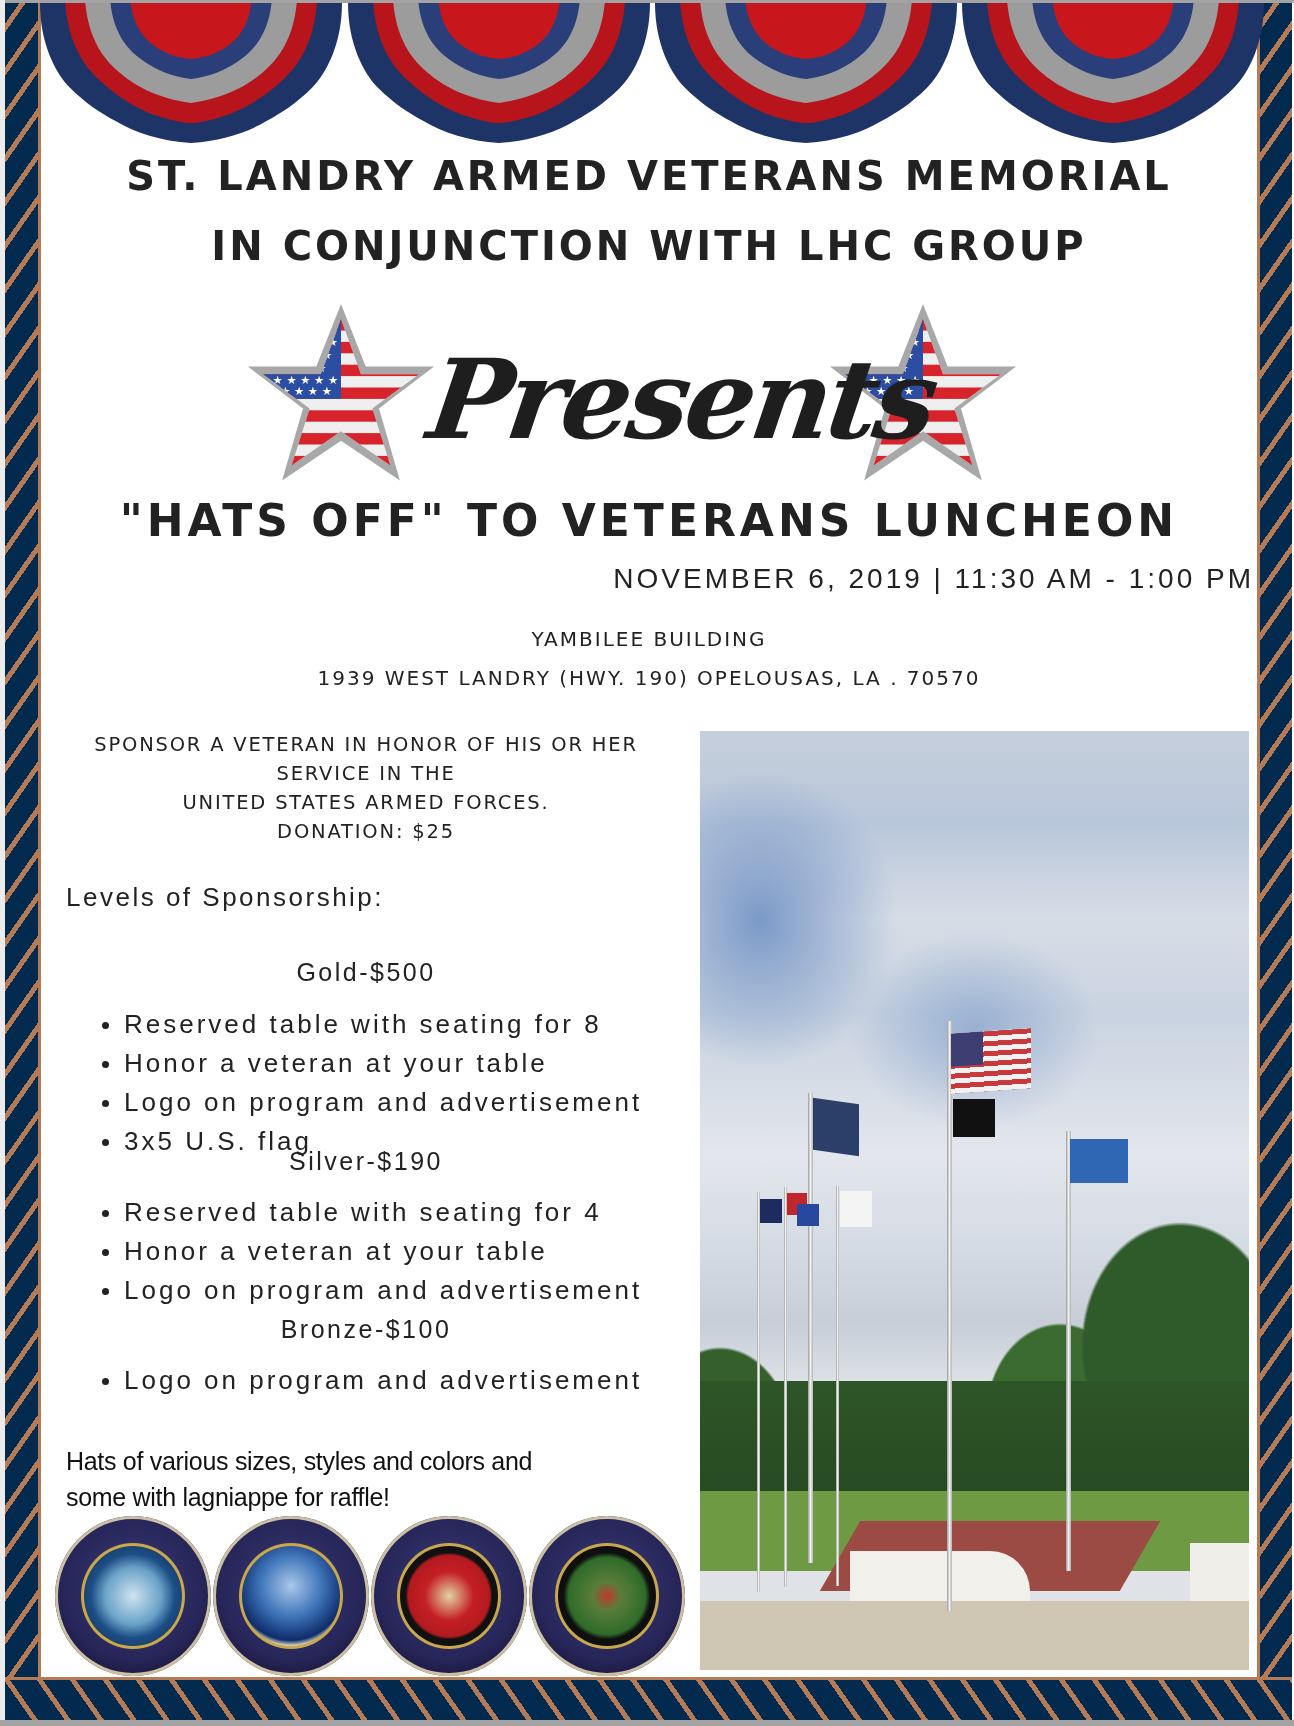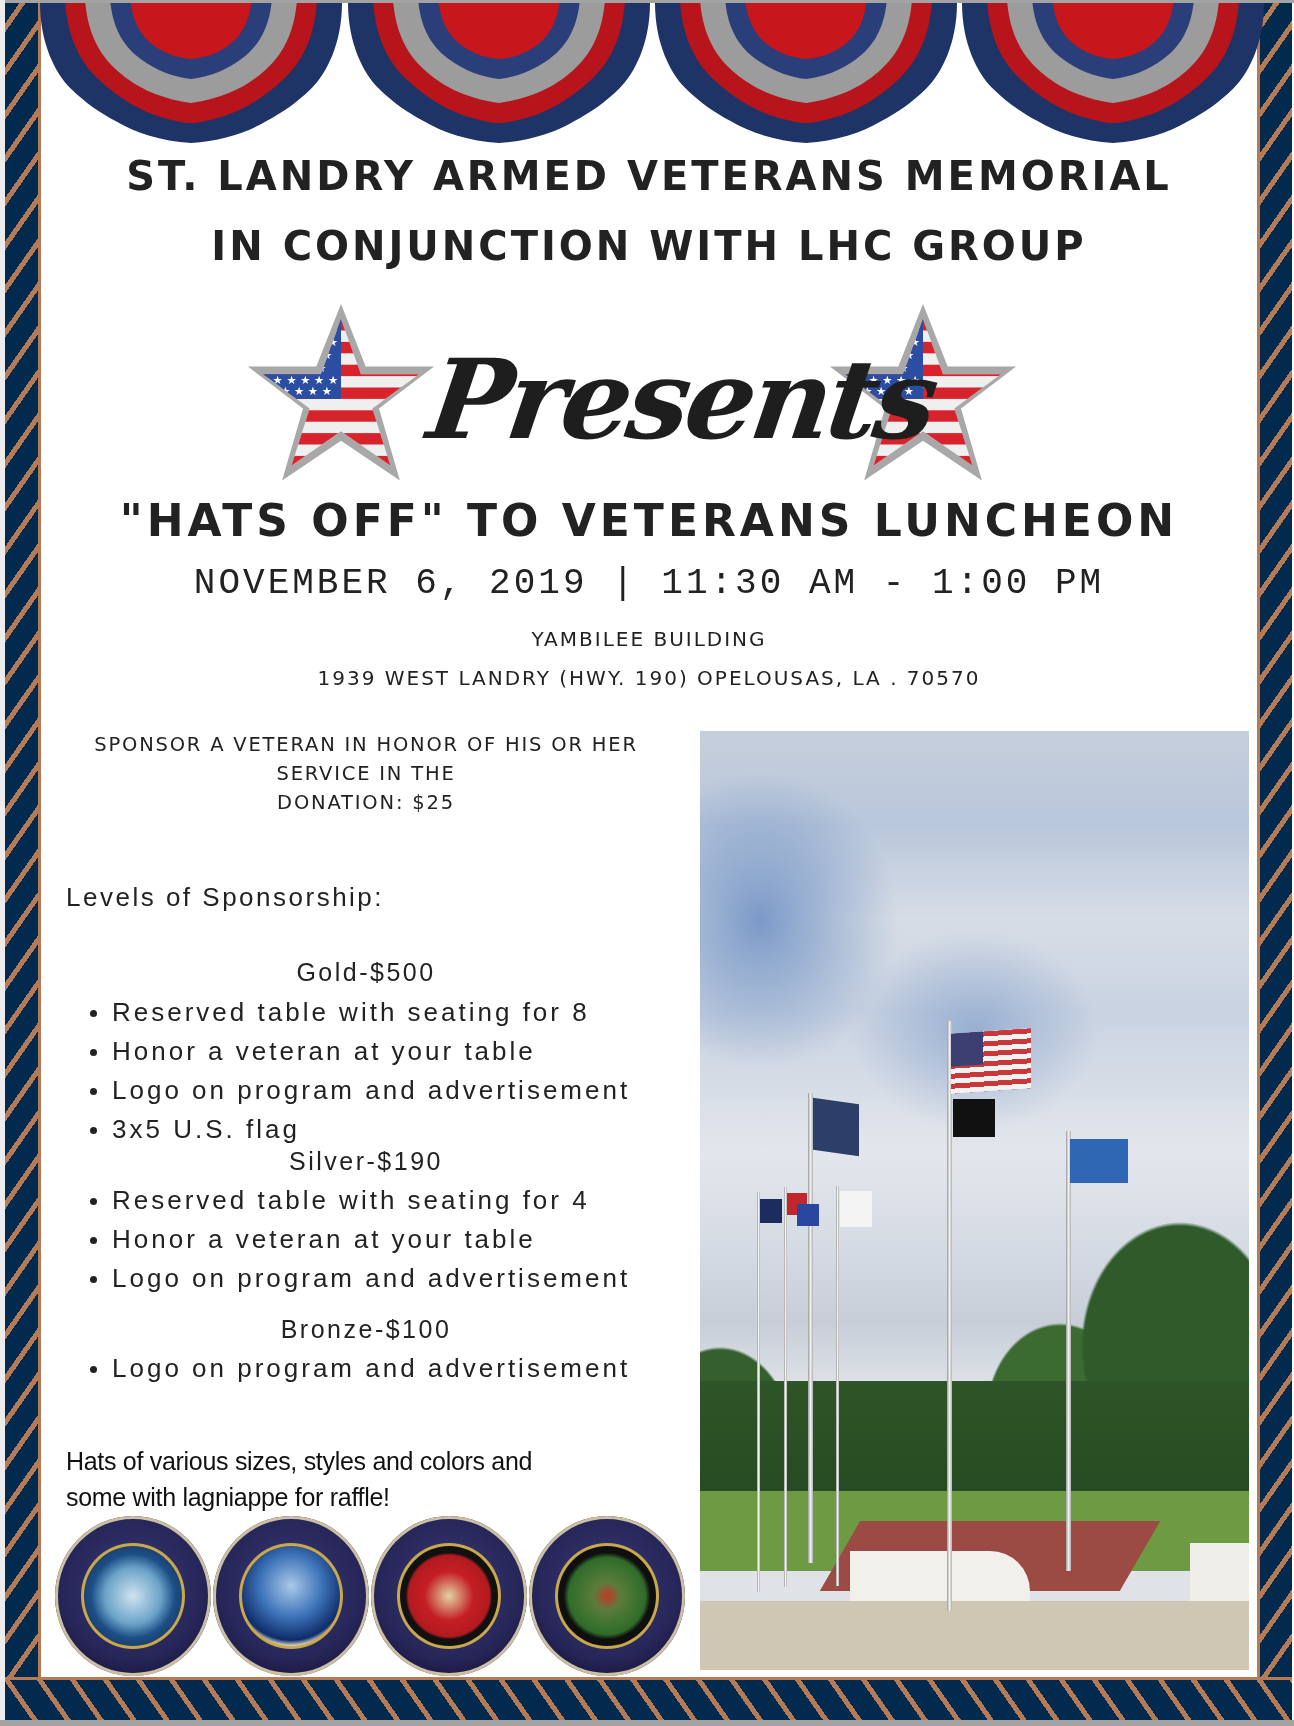--- a/index.html
+++ b/index.html
@@ -49,22 +49,22 @@
     font-size: 110px; color: #1e1e1e; text-align: center; line-height: 180px;
     letter-spacing: -4px; transform: skewX(-8deg);
   }
 
   .event-name {
     position: absolute; left: 44px; width: 1210px; top: 495px; text-align: center;
     font-family: "DejaVu Sans", sans-serif; font-weight: bold; font-size: 44px;
     letter-spacing: 4px; color: #222; margin: 0;
   }
   .event-datetime {
-    position: absolute; left: 44px; width: 1210px; top: 563px; text-align: center;
-    font-family: Liberation Mono, monospace; font-size: 36px; letter-spacing: 3px; color: #222;
+    position: absolute; left: 44px; width: 1210px; top: 563px; text-align: right;
+    font-family: Liberation Sans, sans-serif; font-size: 28px; letter-spacing: 3px; color: #222;
   }
   .venue {
     position: absolute; left: 44px; width: 1210px; text-align: center;
     font-family: "DejaVu Sans", sans-serif; font-size: 20px; letter-spacing: 2px; color: #222;
   }
   .venue-name { top: 627px; }
   .venue-address { top: 666px; }
 
   .sponsor-intro {
     position: absolute; left: 66px; width: 600px; top: 730px; text-align: center;
@@ -75,21 +75,21 @@
 
   .levels-heading {
     position: absolute; left: 66px; width: 600px; top: 882px; 
     font-size: 26px; letter-spacing: 2.5px; color: #222;
   }
 
   .tier-title {
     position: absolute; left: 66px; width: 600px; text-align: center;
     font-size: 25px; letter-spacing: 2.5px; color: #222;
   }
-  .tier-list { position: absolute; left: 86px; width: 620px; margin: 0; padding: 0; list-style: none; }
+  .tier-list { position: absolute; left: 86px; width: 620px; margin: 12px; padding: 0; list-style: none; }
   .tier-list li {
     position: relative; padding-left: 26px; font-size: 26px; letter-spacing: 3px;
     color: #222; height: 39px; line-height: 39px; white-space: nowrap;
   }
   .tier-list li::before {
     content: ""; position: absolute; left: 4px; top: 17px; width: 7px; height: 7px;
     border-radius: 50%; background: #222;
   }
 
   .hats-note {
@@ -272,20 +272,21 @@
 <div class="presents">Presents</div>
 
 <h2 class="event-name">"HATS OFF" TO VETERANS LUNCHEON</h2>
 <div class="event-datetime">NOVEMBER 6, 2019 | 11:30 AM - 1:00 PM</div>
 <div class="venue venue-name">YAMBILEE BUILDING</div>
 <div class="venue venue-address">1939 WEST LANDRY (HWY. 190)  OPELOUSAS, LA  . 70570</div>
 
 <div class="sponsor-intro">
   <div>SPONSOR A VETERAN IN HONOR OF HIS OR HER</div>
   <div>SERVICE IN THE</div>
+  <div>UNITED STATES ARMED FORCES.</div>
   <div>DONATION: $25</div>
 </div>
 
 <div class="levels-heading">Levels of Sponsorship:</div>
 
 <div class="tier-title" style="top:958px">Gold-$500</div>
 <ul class="tier-list" style="top:993px">
   <li>Reserved table with seating for 8</li>
   <li>Honor a veteran at your table</li>
   <li>Logo on program and advertisement</li>

